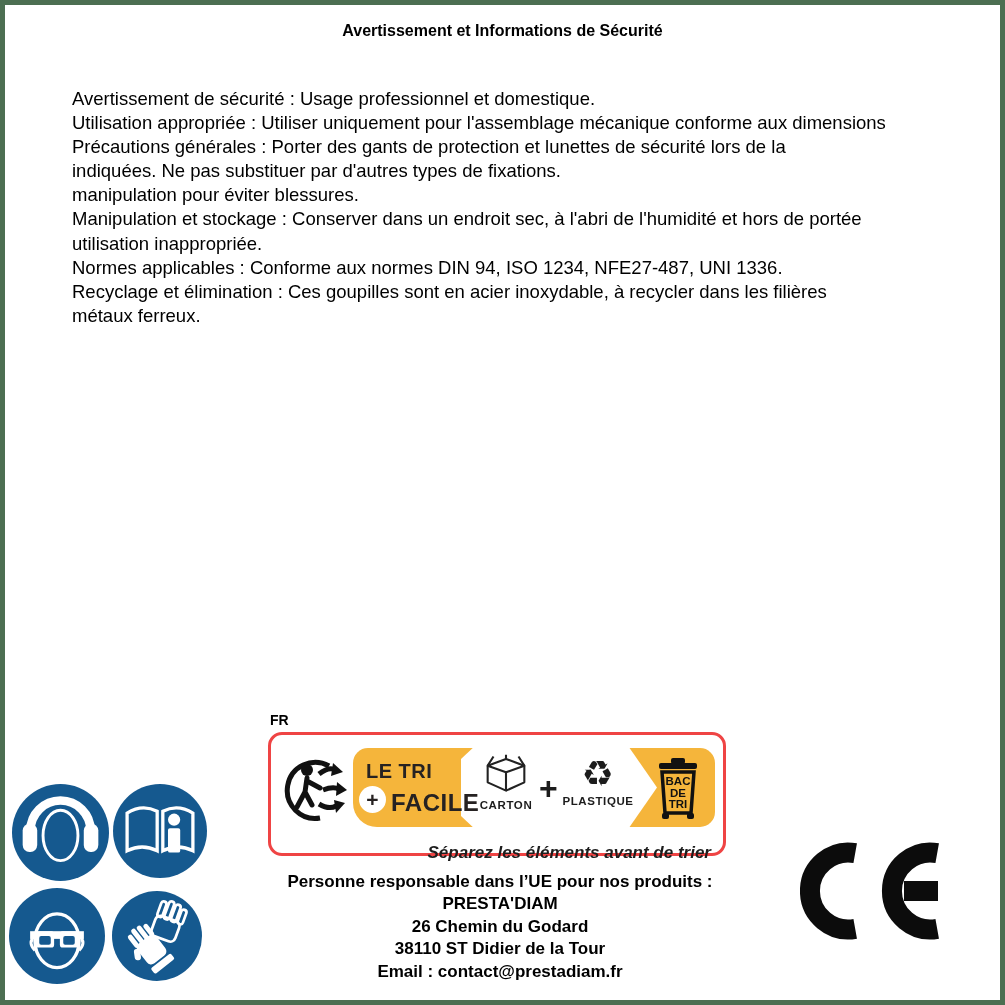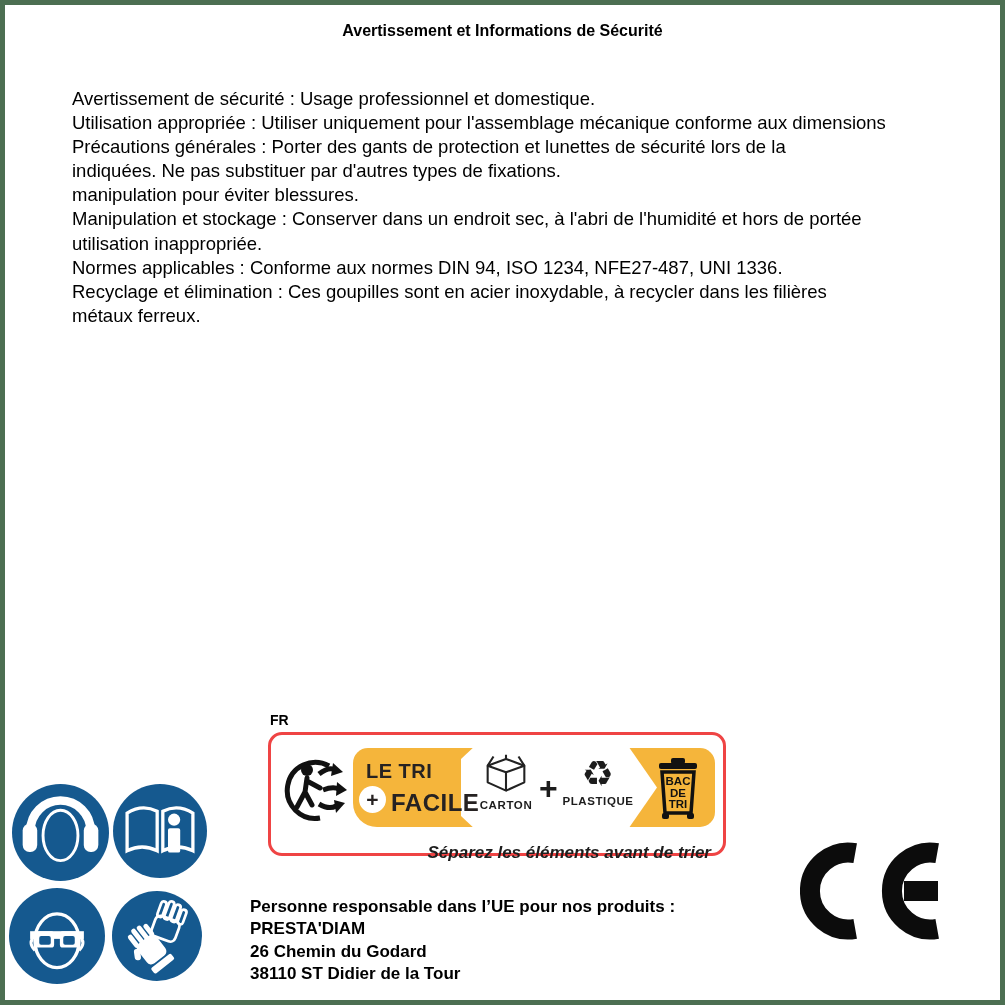--- a/index.html
+++ b/index.html
@@ -32,22 +32,22 @@
   .material{position:absolute;top:6px;text-align:center;color:#1c1c1c;}
   .material .mat-label{display:block;font-size:11.5px;font-weight:bold;letter-spacing:.6px;margin-top:1px;}
   .mat-carton{left:120px;width:66px;}
   .mat-plastique{left:206px;width:78px;}
   .mat-plus{position:absolute;left:186px;top:24px;font-size:32px;font-weight:900;color:#1c1c1c;line-height:1;}
   .recycle-glyph{display:block;font-family:"DejaVu Sans",sans-serif;font-size:36px;line-height:40px;color:#1c1c1c;}
   .bin{position:absolute;right:13px;top:7px;}
   .bin-t{font-size:11.5px;font-weight:800;fill:#111;font-family:"Liberation Sans",sans-serif;}
   .caption{position:absolute;right:12px;top:96px;font-size:17px;font-style:italic;font-weight:600;color:#1d1d1d;margin-top:12px;}
   
-  .responsible{position:absolute;left:250px;top:871px;width:500px;
-    font-weight:bold;font-size:17px;line-height:22.4px;margin-top:25px;}
+  .responsible{position:absolute;left:250px;top:871px;width:500px;text-align:center;
+    font-weight:bold;font-size:17px;line-height:22.4px;}
   .ce{position:absolute;left:800px;top:842px;}
   .sr-only{position:absolute;width:1px;height:1px;overflow:hidden;clip:rect(0 0 0 0);}
 </style>
 </head>
 <body>
 
 <div class="page">
   <div class="border-frame"></div>
 
   <h1 class="doc-title">Avertissement et Informations de Sécurité</h1>
@@ -168,20 +168,21 @@
     </div>
 
     <div class="caption">Séparez les éléments avant de trier</div>
   </div>
 
   <div class="responsible">
     <div>Personne responsable dans l’UE pour nos produits :</div>
     <div>PRESTA'DIAM</div>
     <div>26 Chemin du Godard</div>
     <div>38110 ST Didier de la Tour</div>
+    <div>Email : contact@prestadiam.fr</div>
   </div>
 
   <svg class="ce" width="141" height="98" viewBox="0 0 141 98">
     <path fill="none" stroke="#0c0c0c" stroke-width="20" d="M55.2,11.1 A38.5,38.5 0 1 0 55.2,86.9"></path>
     <path fill="none" stroke="#0c0c0c" stroke-width="20" d="M137.2,11.1 A38.5,38.5 0 1 0 137.2,86.9"></path>
     <rect fill="#0c0c0c" x="104" y="39" width="34" height="20"></rect>
   </svg>
   <span class="sr-only">CE</span>
 </div>
 

